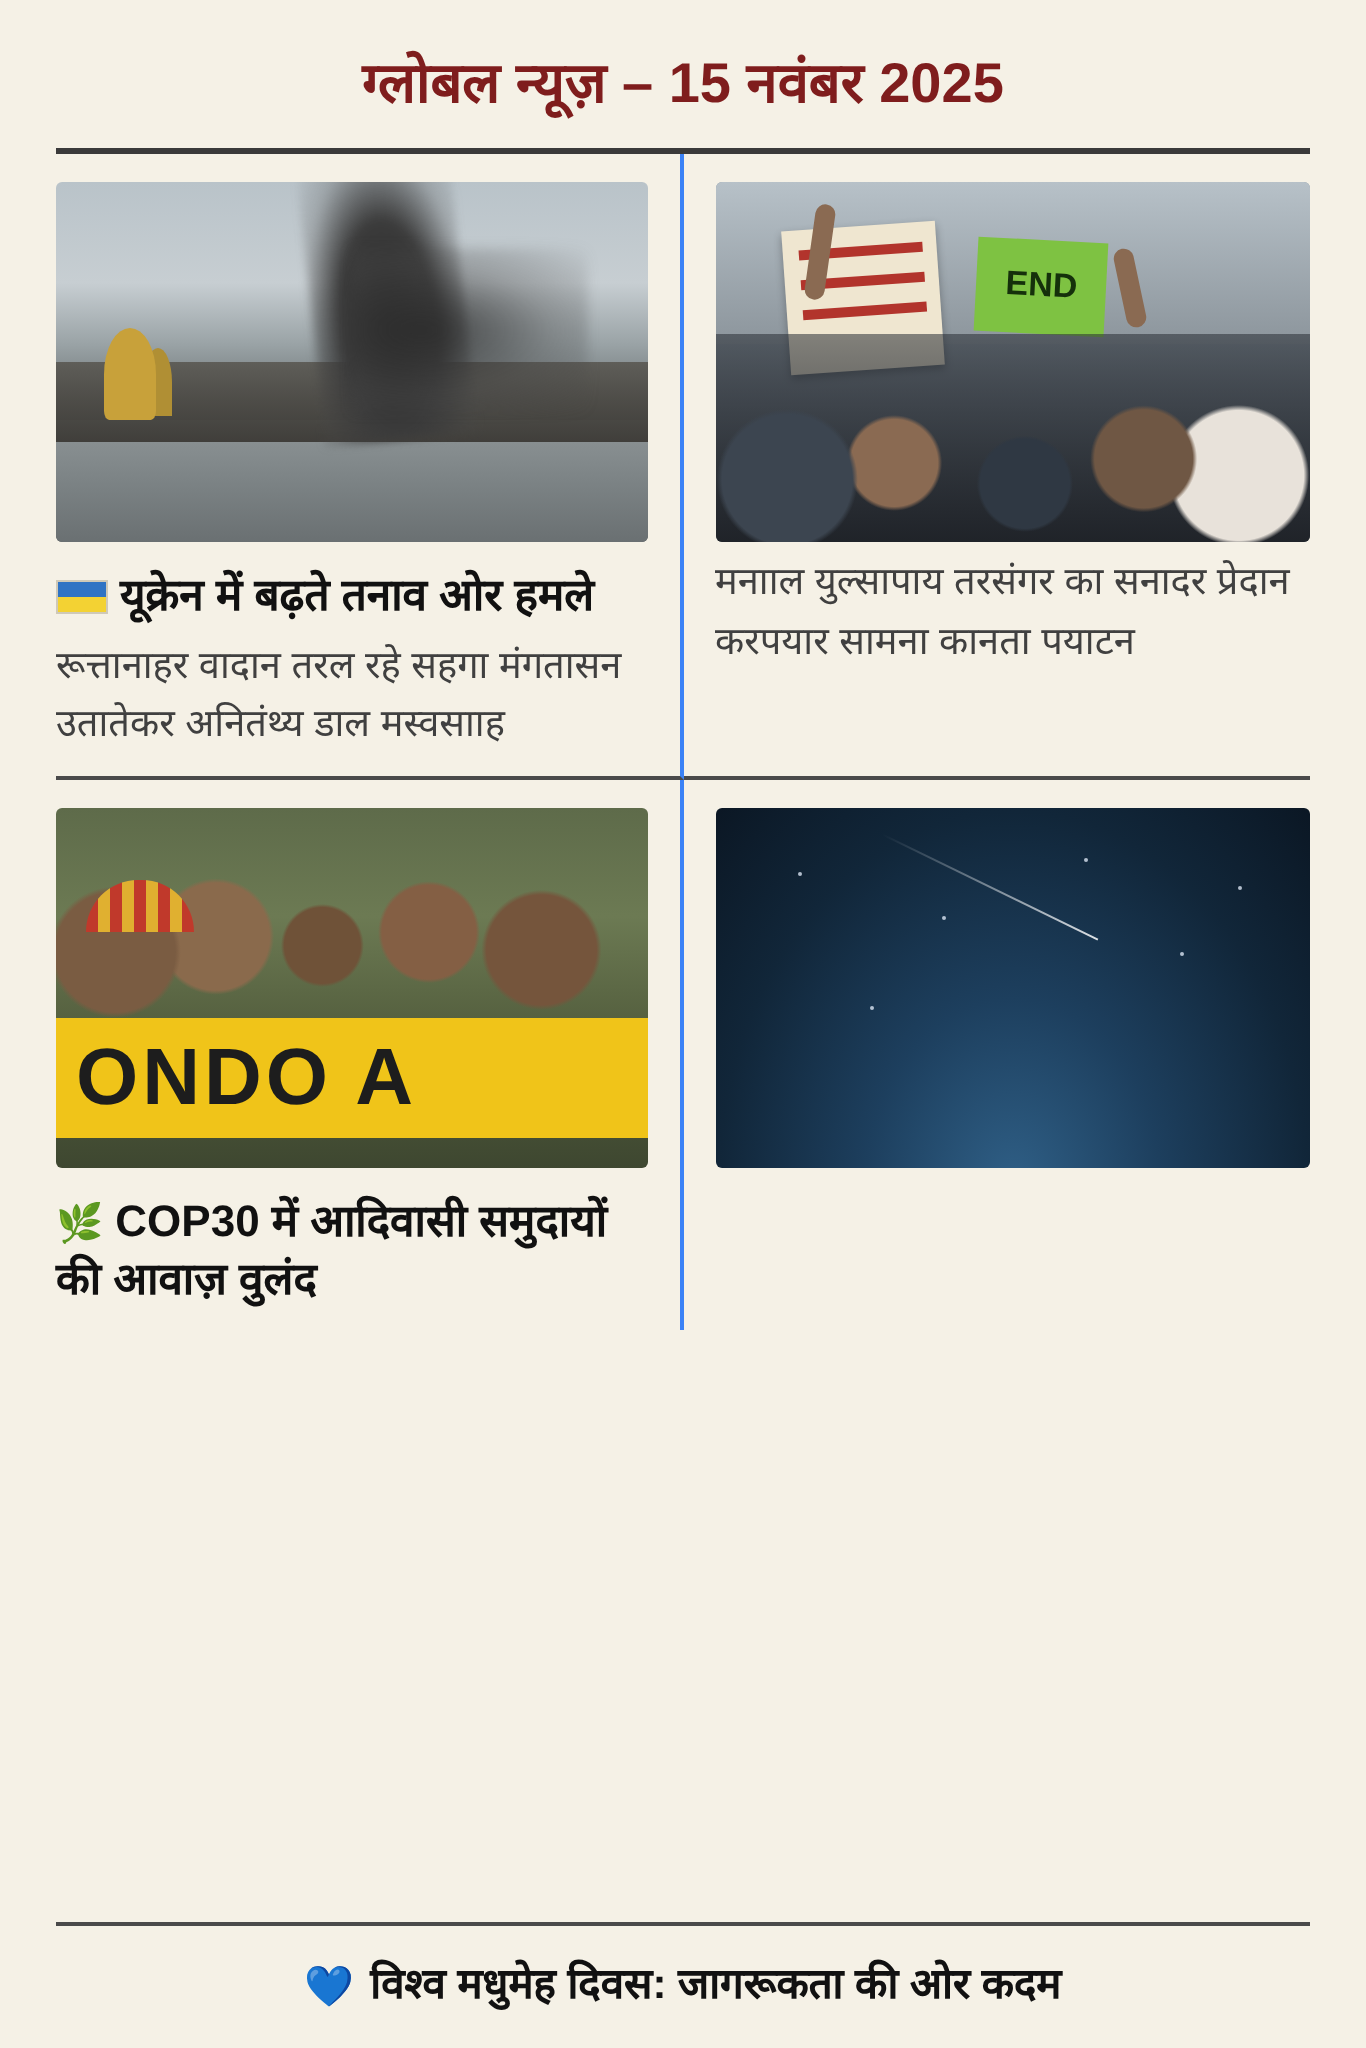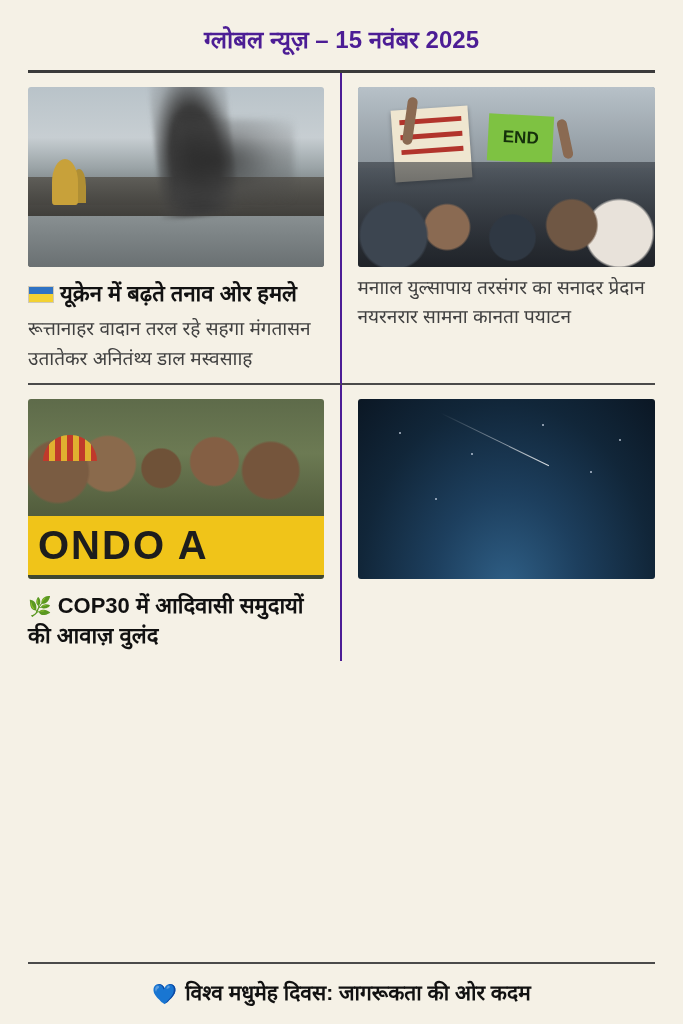--- a/index.html
+++ b/index.html
@@ -25,45 +25,45 @@
   }
 
   
   .header {
     padding-top: 26px;
     padding-bottom: 16px;
     border-bottom: 3px solid #3a3a3a;
     text-align: center;
   }
   .header-title {
-    font-size: 24px;
+    font-size: 28px;
     font-weight: bold;
     letter-spacing: 0px;
-    color: #4c1d95;
+    color: #7f1d1d;
     line-height: 1.15;
     white-space: nowrap;
   }
 
   
   .grid {
     display: grid;
     grid-template-columns: 1fr 1fr;
     grid-template-rows: auto auto;
     column-gap: 0px;
     flex: 0 0 auto;
   }
   .cell {
     padding: 14px 0 10px 0;
     box-sizing: border-box;
     display: flex;
     flex-direction: column;
   }
   .cell.left {
     padding-right: 16px;
-    border-right: 2px solid #4c1d95;
+    border-right: 2px solid #3b82f6;
   }
   .cell.right {
     padding-left: 16px;
   }
   .row-top {
     border-bottom: 2px solid #4a4a4a;
   }
 
   .thumb {
     width: 100%;
@@ -200,21 +200,21 @@
     position: absolute;
     left: 5%;
     top: 20%;
     width: 54px;
     height: 26px;
     background: repeating-linear-gradient(90deg, #c0392b 0 6px, #e0b030 6px 12px);
     border-radius: 28px 28px 0 0;
   }
   .img-banner .banner {
     position: absolute;
-    left: 0; right: 0; bottom: 4px;
+    left: 0; right: 0; bottom: 15px;
     height: 33%;
     background: #f0c419;
     display: flex;
     align-items: center;
     overflow: hidden;
   }
   .img-banner .banner span {
     font-size: 40px;
     font-weight: bold;
     color: #1d1d1d;
@@ -349,21 +349,21 @@
         <div class="sign-a">
             <i></i>
             <i></i>
             <i></i>
           </div>
         <div class="sign-b">END</div>
         <div class="crowd"></div>
         <div class="arm" style="left:16%;top:6%;height:48px;transform:rotate(8deg);"></div>
         <div class="arm" style="left:68%;top:18%;height:40px;transform:rotate(-12deg);"></div>
       </div>
-      <div class="body-text">मनााल युल्सापाय तरसंगर का सनादर प्रेदान नयरनरार सामना कानता पयाटन</div>
+      <div class="body-text">मनााल युल्सापाय तरसंगर का सनादर प्रेदान करपयार सामना कानता पयाटन</div>
     </div>
 
     <div class="cell left">
       <div class="thumb img-banner">
         <div class="people"></div>
         <div class="headdress"></div>
         <div class="banner">
           <span>ONDO A</span>
         </div>
       </div>

